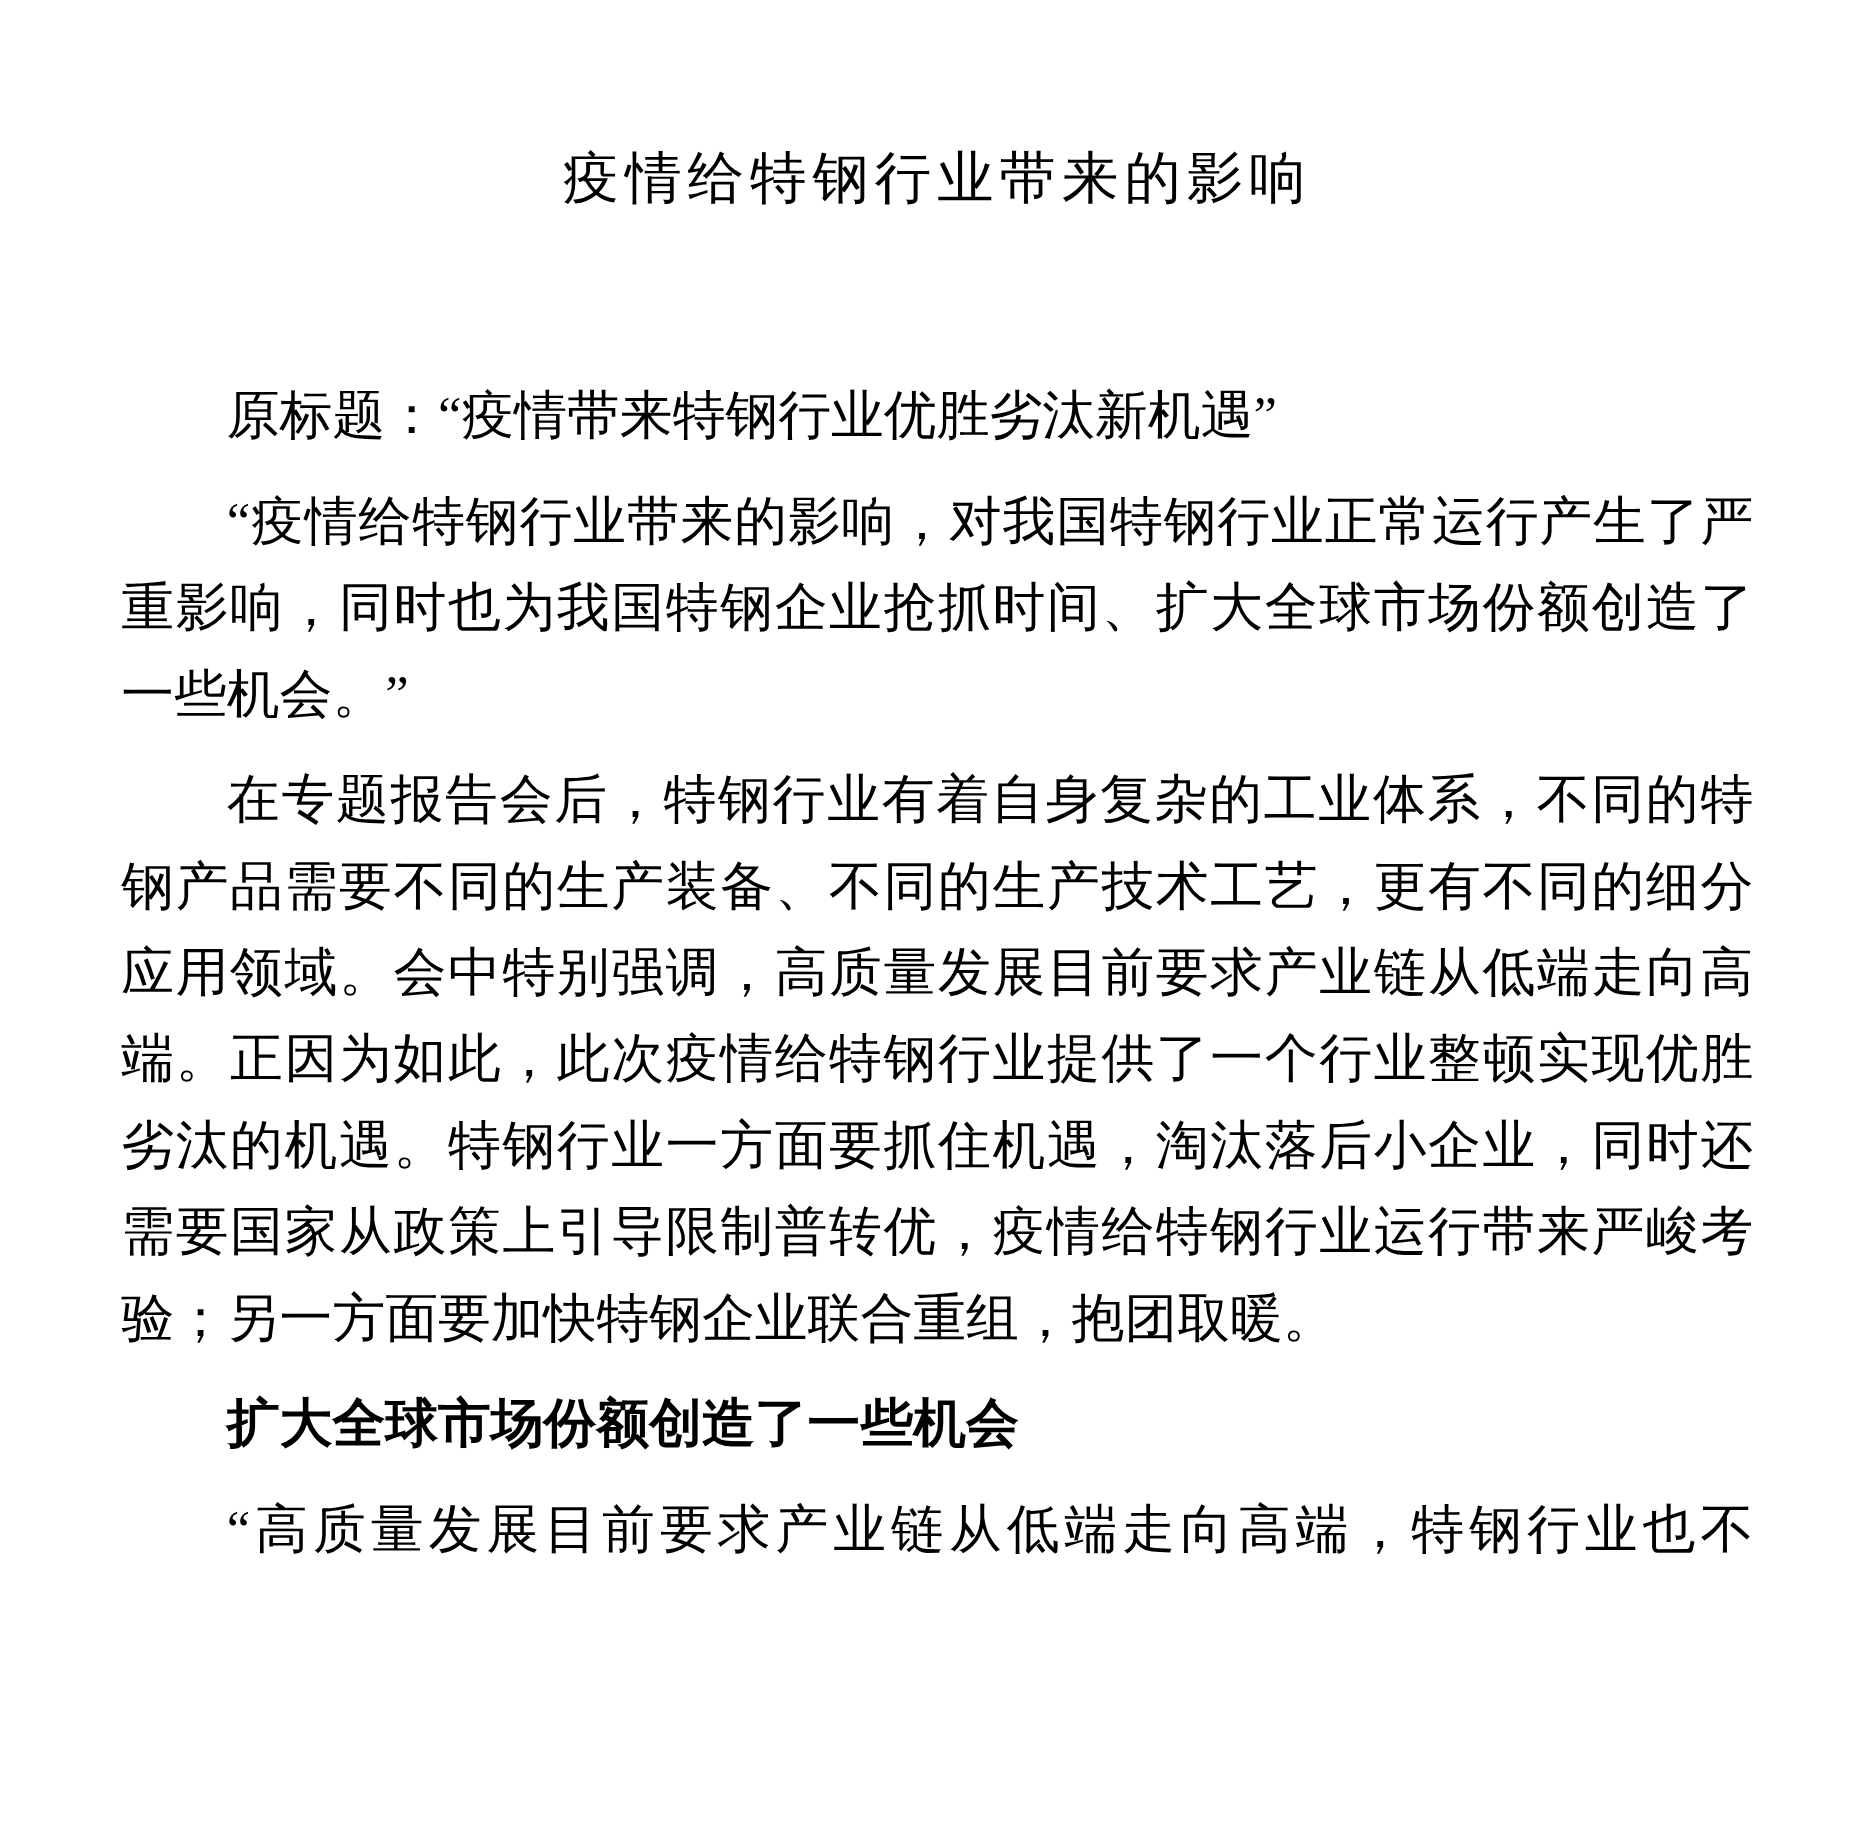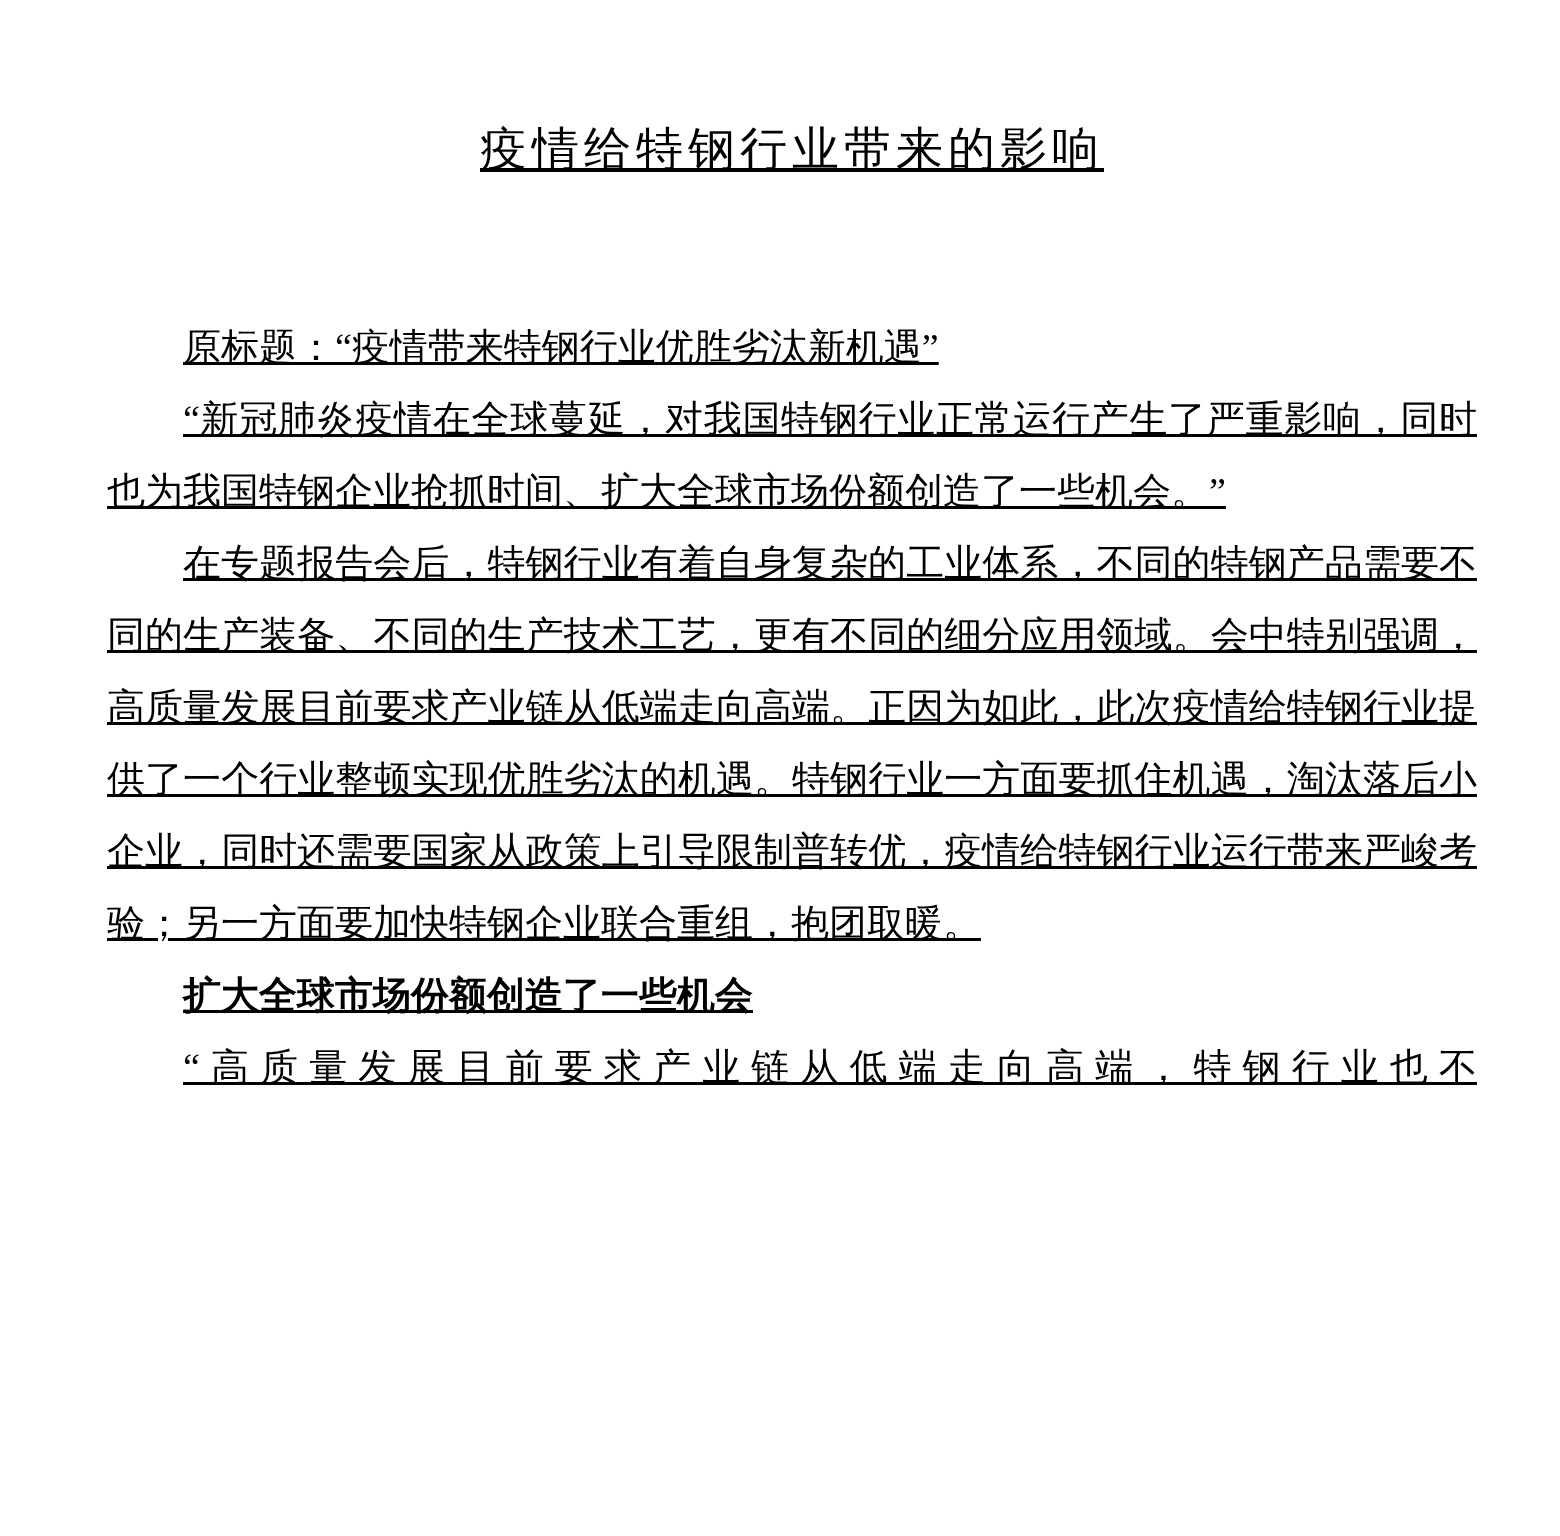--- a/index.html
+++ b/index.html
@@ -11,37 +11,36 @@
     width: 1560px;
     height: 1536px;
     overflow: hidden;
     font-family: "Liberation Serif", "DejaVu Serif", serif;
     color: #000000;
   }
   .page {
     box-sizing: border-box;
     width: 1560px;
     height: 1536px;
-    padding: 112px 83px 0 107px;
+    padding: 112px 83px 0 85px;
     background: #ffffff;
-    text-decoration: underline;
   }
   .doc-title {
     font-size: 47px;
     font-weight: 400;
     line-height: 75px;
     text-align: center;
     letter-spacing: 5px;
     margin: 0 0 124px 0;
     white-space: nowrap;
   }
   p.body-para {
-    font-size: 38px;
+    font-size: 44px;
     line-height: 72px;
-    margin: 0;
+    margin: 16px;
     text-align: justify;
     text-justify: inter-character;
     text-indent: 2em;
     word-break: break-all;
     overflow-wrap: break-word;
   }
   p.heading-para {
     font-weight: 700;
   }
   p.fill-last {
@@ -50,21 +49,21 @@
 </style>
 </head>
 <body>
 
 <div class="page">
 
   <h1 class="doc-title">疫情给特钢行业带来的影响</h1>
 
   <p class="body-para">原标题：“疫情带来特钢行业优胜劣汰新机遇”</p>
 
-  <p class="body-para">“新冠肺炎疫情在全球蔓延，对我国特钢行业正常运行产生了严重影响，同时也为我国特钢企业抢抓时间、扩大全球市场份额创造了一些机会。”</p>
+  <p class="body-para">“疫情给特钢行业带来的影响，对我国特钢行业正常运行产生了严重影响，同时也为我国特钢企业抢抓时间、扩大全球市场份额创造了一些机会。”</p>
 
 
   <p class="body-para">在专题报告会后，特钢行业有着自身复杂的工业体系，不同的特钢产品需要不同的生产装备、不同的生产技术工艺，更有不同的细分应用领域。会中特别强调，高质量发展目前要求产业链从低端走向高端。正因为如此，此次疫情给特钢行业提供了一个行业整顿实现优胜劣汰的机遇。特钢行业一方面要抓住机遇，淘汰落后小企业，同时还需要国家从政策上引导限制普转优，疫情给特钢行业运行带来严峻考验；另一方面要加快特钢企业联合重组，抱团取暖。</p>
 
   <p class="body-para heading-para">扩大全球市场份额创造了一些机会</p>
 
   <p class="body-para fill-last">“高质量发展目前要求产业链从低端走向高端，特钢行业也不</p>
 
 </div>
 

